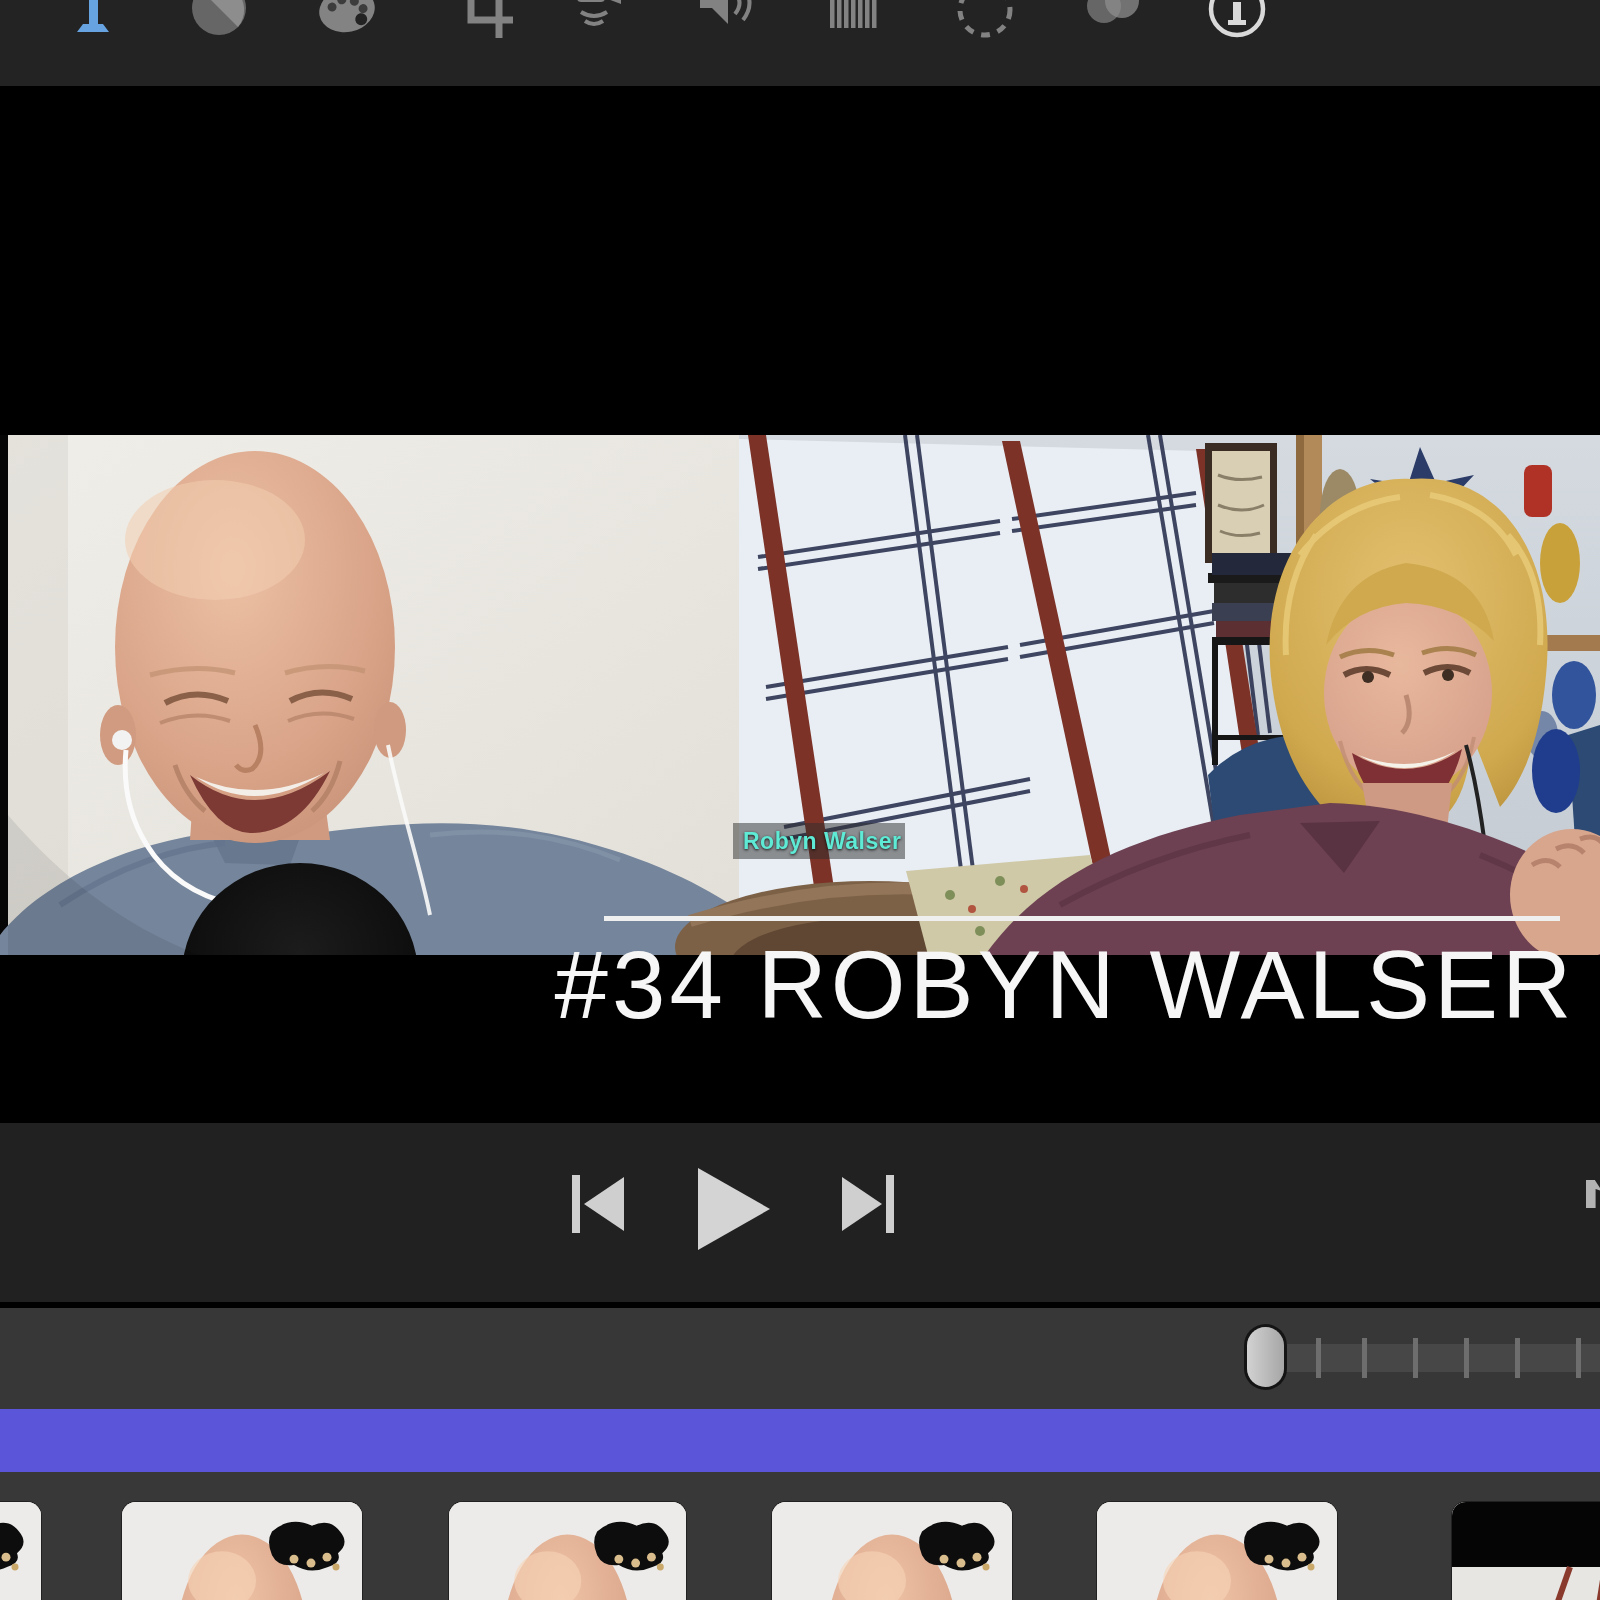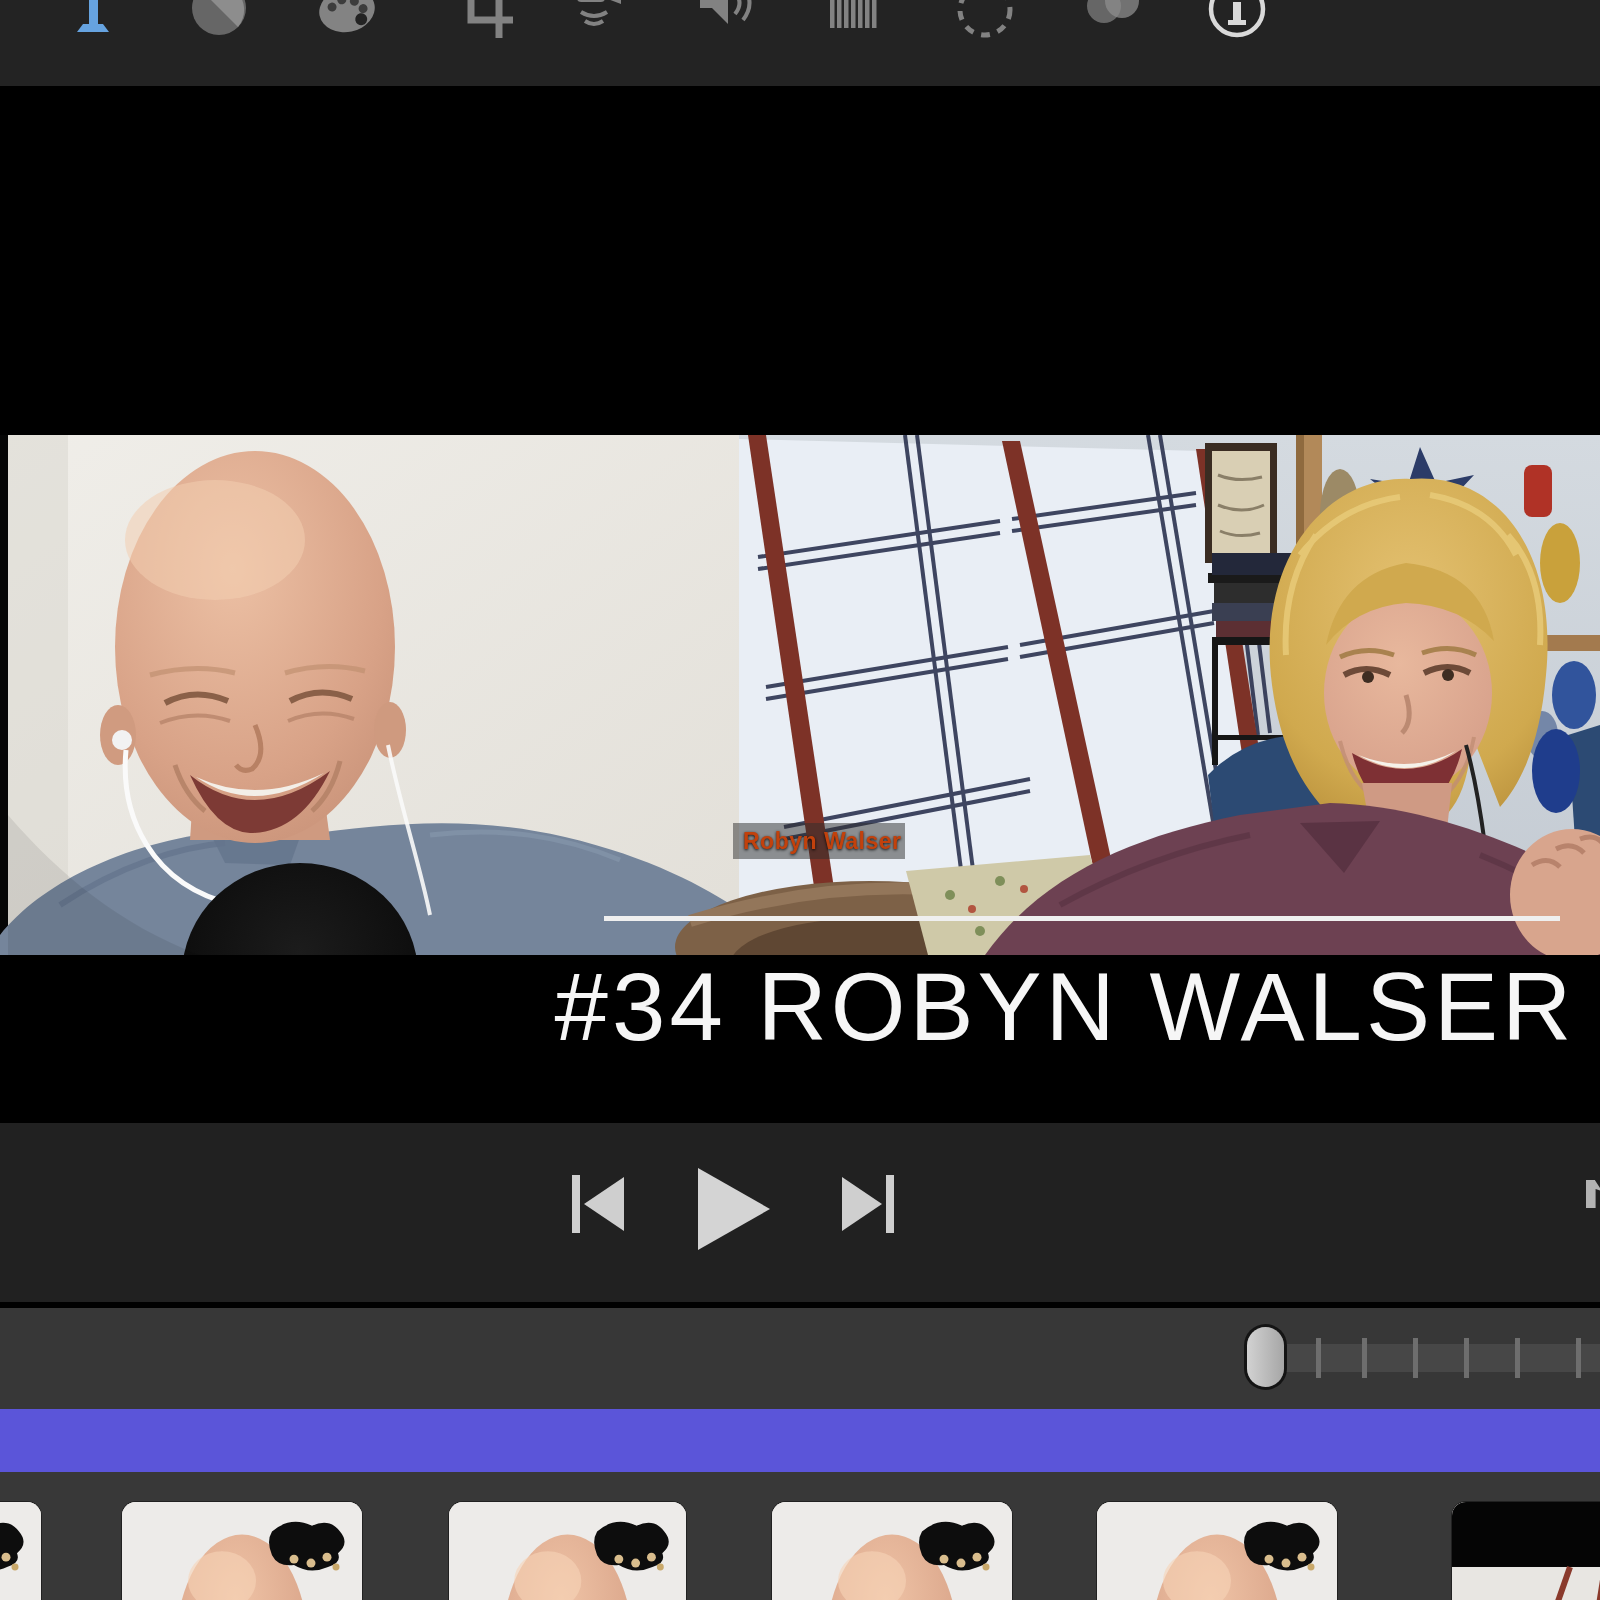--- a/index.html
+++ b/index.html
@@ -12,21 +12,21 @@
   #toolbar-sep{left:0;top:86px;width:1600px;height:3px;background:#000;}
   .tb-icon{position:absolute;width:60px;height:60px;top:-22px;}
   .tb-icon svg{width:60px;height:60px;display:block;}
 
   
   #viewer{left:0;top:89px;width:1600px;height:1034px;background:#000;}
   #scene{left:0;top:346px;width:1600px;height:520px;}
 
   #name-tag{left:733px;top:823px;width:172px;height:36px;
     background:rgba(45,45,45,.5);display:flex;align-items:center;padding-left:10px;box-sizing:border-box;}
-  #name-tag span{color:#c2410c;font-size:23px;font-weight:600;letter-spacing:.5px;
+  #name-tag span{color:#5eead4;font-size:23px;font-weight:600;letter-spacing:.5px;
     text-shadow:0 1px 3px rgba(0,0,0,.9);}
 
   #title1{left:560px;top:836px;width:1010px;text-align:center;color:#f4f4f4;
     font-size:62px;font-weight:200;letter-spacing:6px;white-space:nowrap;
     text-shadow:0 0 6px rgba(0,0,0,.6);}
   #title-rule{left:604px;top:916px;width:956px;height:5px;background:#efefef;}
   #title2{left:540px;top:930px;width:1050px;text-align:center;color:#f6f6f6;
     font-size:96px;font-weight:200;letter-spacing:4px;white-space:nowrap;}
 
   
@@ -340,21 +340,21 @@
           <ellipse cx="1572" cy="460" rx="62" ry="66" fill="#d8a58d"></ellipse>
           <path d="M1532,430 Q1548,420 1560,432 M1556,414 Q1572,406 1584,418 M1580,404 Q1596,398 1604,410" stroke="#b8836c" stroke-width="5" fill="none"></path>
         </g>
       </g>
     </svg>
 
     <div class="abs" id="name-tag" style="left:733px;top:734px;">
       <span>Robyn Walser</span>
     </div>
     <div class="abs" id="title-rule" style="top:827px;"></div>
-    <div class="abs" id="title2" style="top:841px;margin-top:22px;">#34 ROBYN WALSER</div>
+    <div class="abs" id="title2" style="top:841px;">#34 ROBYN WALSER</div>
   </div>
 
   <div class="abs" id="transport"></div>
   <div class="abs t-btn" id="btn-prev">
     <div class="bar" style="left:0;"></div>
     <div class="tri-left"></div>
   </div>
   <div class="abs t-btn" id="btn-play">
     <div class="play-tri"></div>
   </div>

